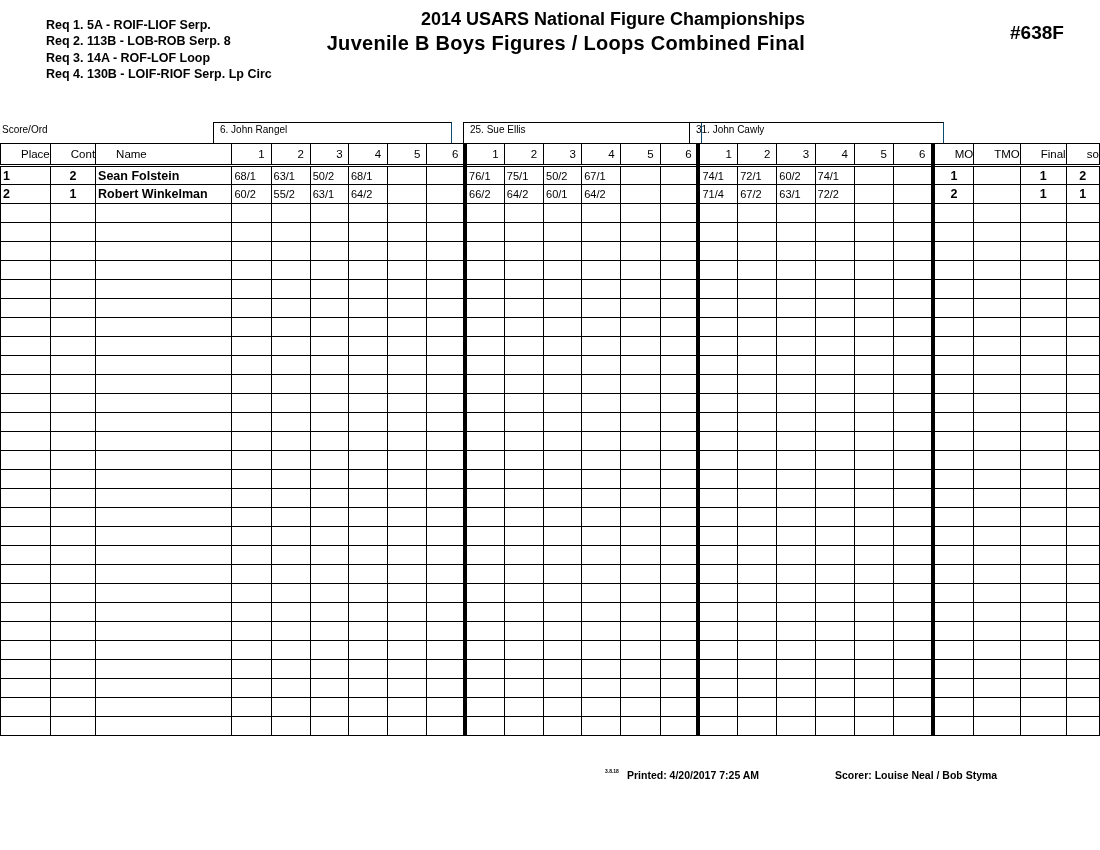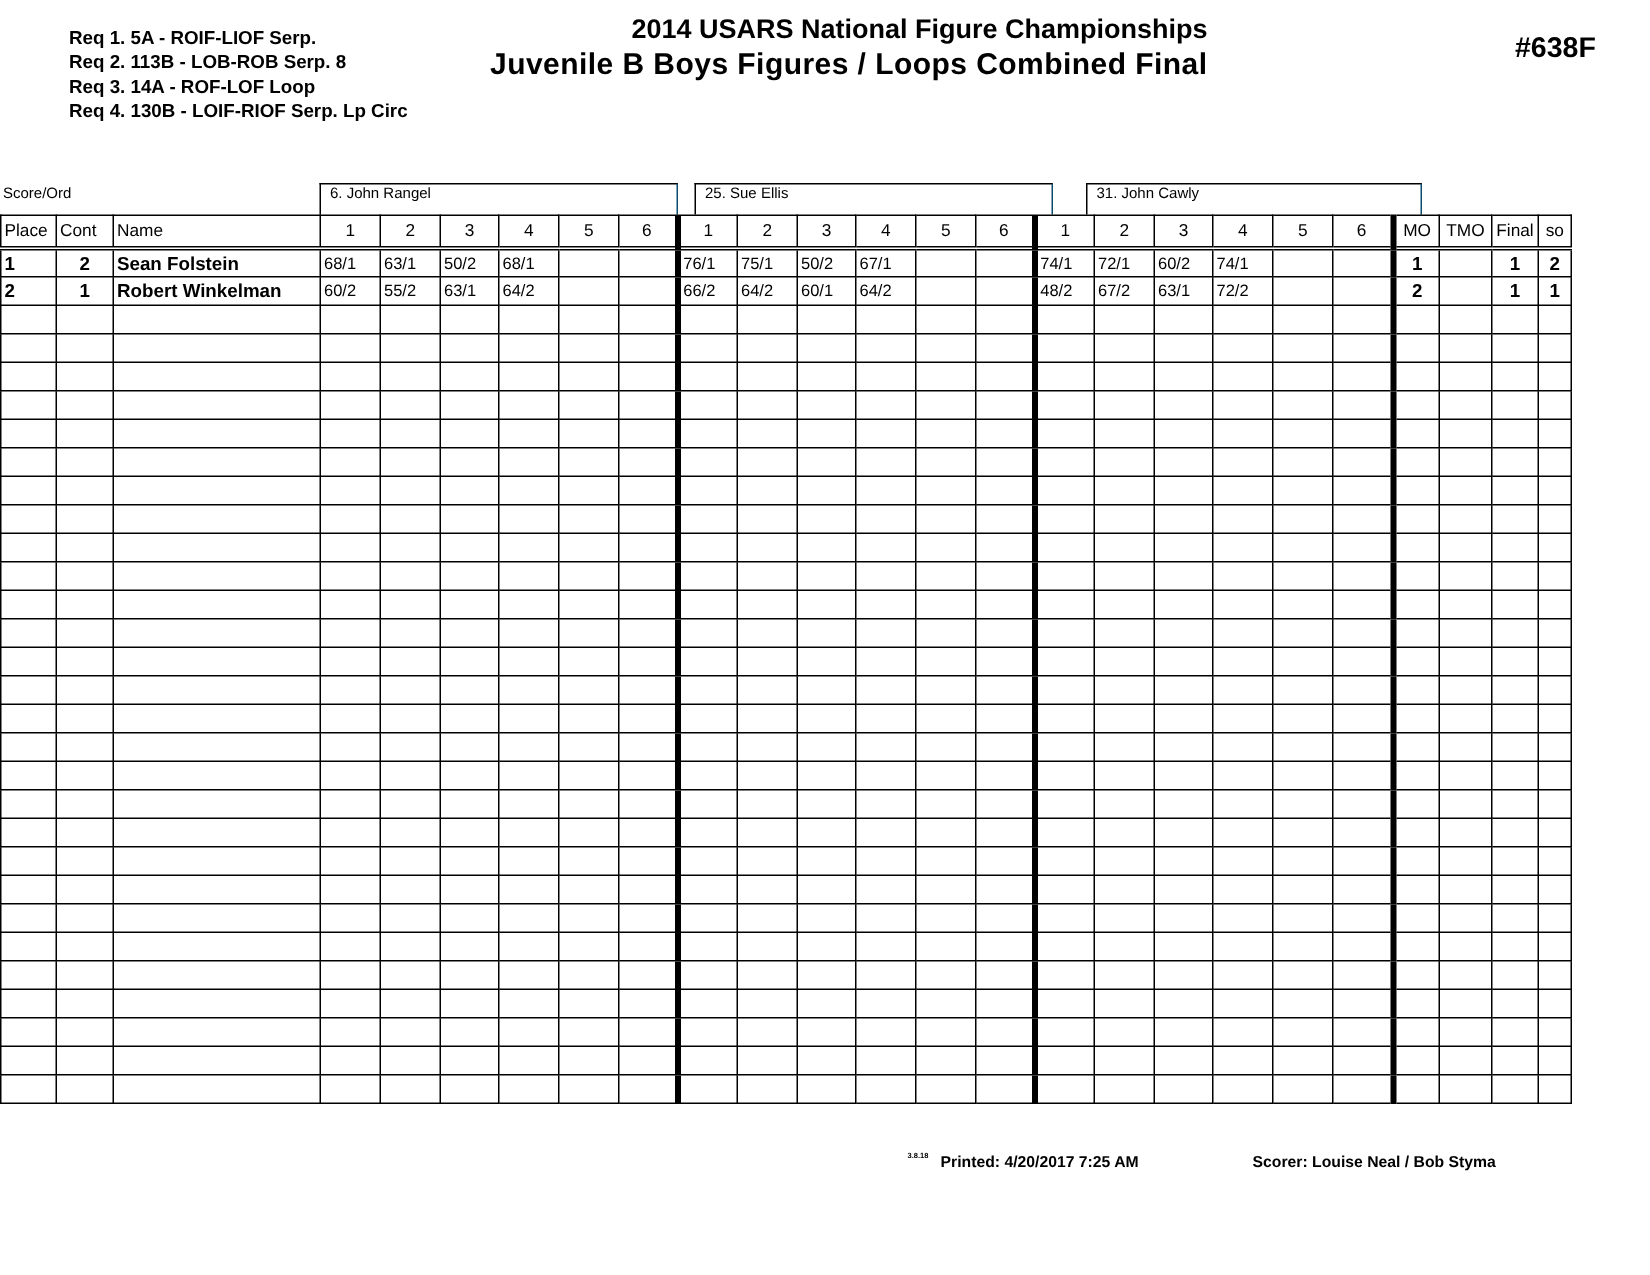--- a/index.html
+++ b/index.html
@@ -9,21 +9,21 @@
   .event-num { position:absolute; left:962px; top:22px; font-size:19px; font-weight:bold;margin-left:48px; }
   .title-block { position:absolute; left:300px; top:8px; width:505px; text-align:right; }
   .t1 { font-size:18px; font-weight:bold; line-height:22px; }
   .t2 { font-size:14px; line-height:17px; }
   .t3 { font-size:20px; font-weight:bold; line-height:26px; letter-spacing:0.3px; }
   .t4 { font-size:17px; line-height:22px; }
   .label-scoreord { position:absolute; left:2px; top:124px; font-size:10px; }
   .judge-box { position:absolute; top:122px; height:21px; border-top:1px solid #000; border-left:1px solid #000; border-right:1px solid #0c4a6e; box-sizing:border-box; font-size:10px; padding:1px 0 0 6px; }
   table.grid { position:absolute; left:0; top:143px; border-collapse:collapse; table-layout:fixed; }
   table.grid td { border:1px solid #000; height:19px; padding:0 0 0 2px; font-size:11px; white-space:nowrap; overflow:hidden; box-sizing:border-box; }
-  table.grid tr.hdr td { font-size:11.5px; border-bottom:3px double #000; height:22px; }
+  table.grid tr.hdr td { font-size:11.5px; border-bottom:3px double #000; height:22px;padding-left:20px; }
   table.grid td.c { text-align:center; padding:0; }
   table.grid td.b { font-weight:bold; font-size:12.5px; }
   table.grid td.thick { border-left:4px solid #000; }
   .footer { position:absolute; top:769px; font-size:10.5px; font-weight:bold; }
   .ver { position:absolute; left:605px; top:768px; font-size:5px; font-weight:bold; }
 </style>
 </head>
 <body>
 
 <div class="req-list">
@@ -36,21 +36,21 @@
 <div class="title-block">
   <div class="t1">2014 USARS National Figure Championships</div>
   <div class="t3">Juvenile B Boys Figures / Loops Combined Final</div>
 </div>
 
 <div class="event-num">#638F</div>
 
 <div class="label-scoreord">Score/Ord</div>
 <div class="judge-box" style="left:213px;width:239px;">6.  John Rangel</div>
 <div class="judge-box" style="left:463px;width:239px;">25.  Sue Ellis</div>
-<div class="judge-box" style="left:724px;width:224px;">31.  John Cawly</div>
+<div class="judge-box" style="left:689px;width:255px;">31.  John Cawly</div>
 
 <table class="grid" id="grid">
   <colgroup>
     <col style="width:37px">
       <col style="width:38px">
       <col style="width:138px">
     <col style="width:40px">
       <col style="width:40px">
       <col style="width:39px">
       <col style="width:40px">
@@ -137,21 +137,21 @@
         <td>63/1</td>
         <td>64/2</td>
         <td></td>
         <td></td>
         <td class="thick">66/2</td>
         <td>64/2</td>
         <td>60/1</td>
         <td>64/2</td>
         <td></td>
         <td></td>
-        <td class="thick">48/2</td>
+        <td class="thick">71/4</td>
         <td>67/2</td>
         <td>63/1</td>
         <td>72/2</td>
         <td></td>
         <td></td>
         <td class="c b thick">2</td>
         <td class="c b"></td>
         <td class="c b">1</td>
         <td class="c b">1</td>
       </tr>

